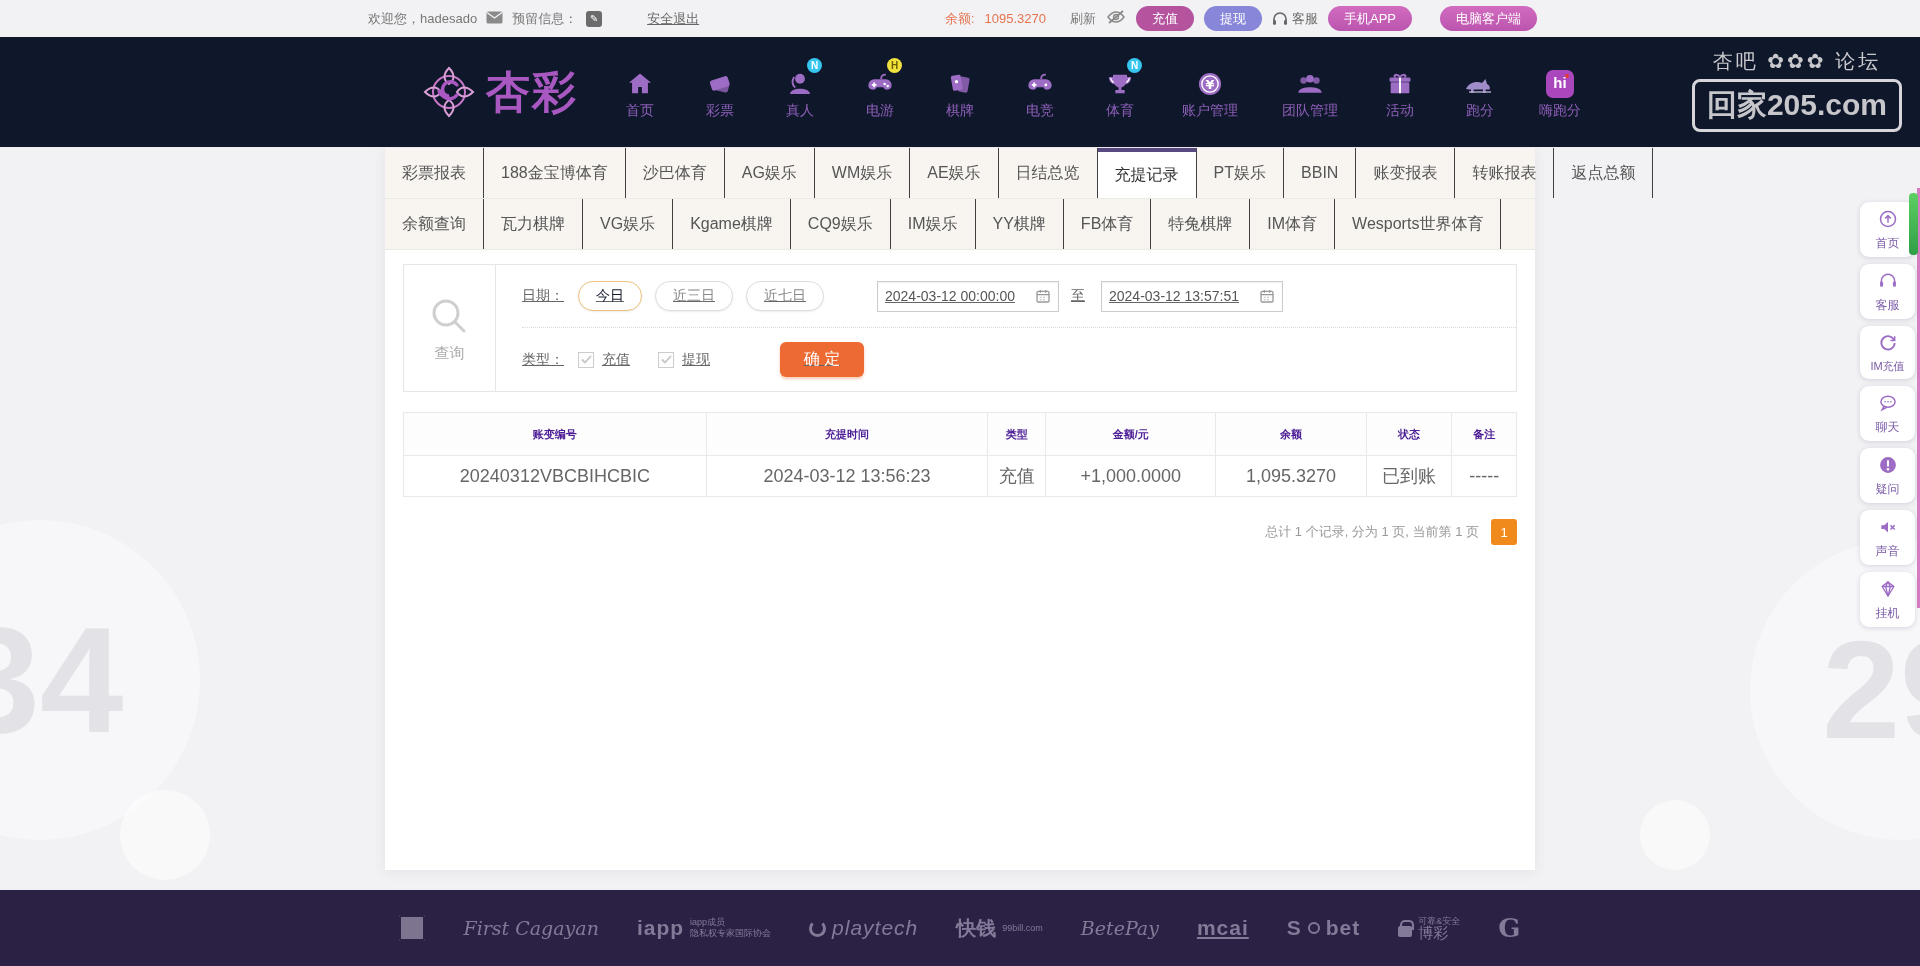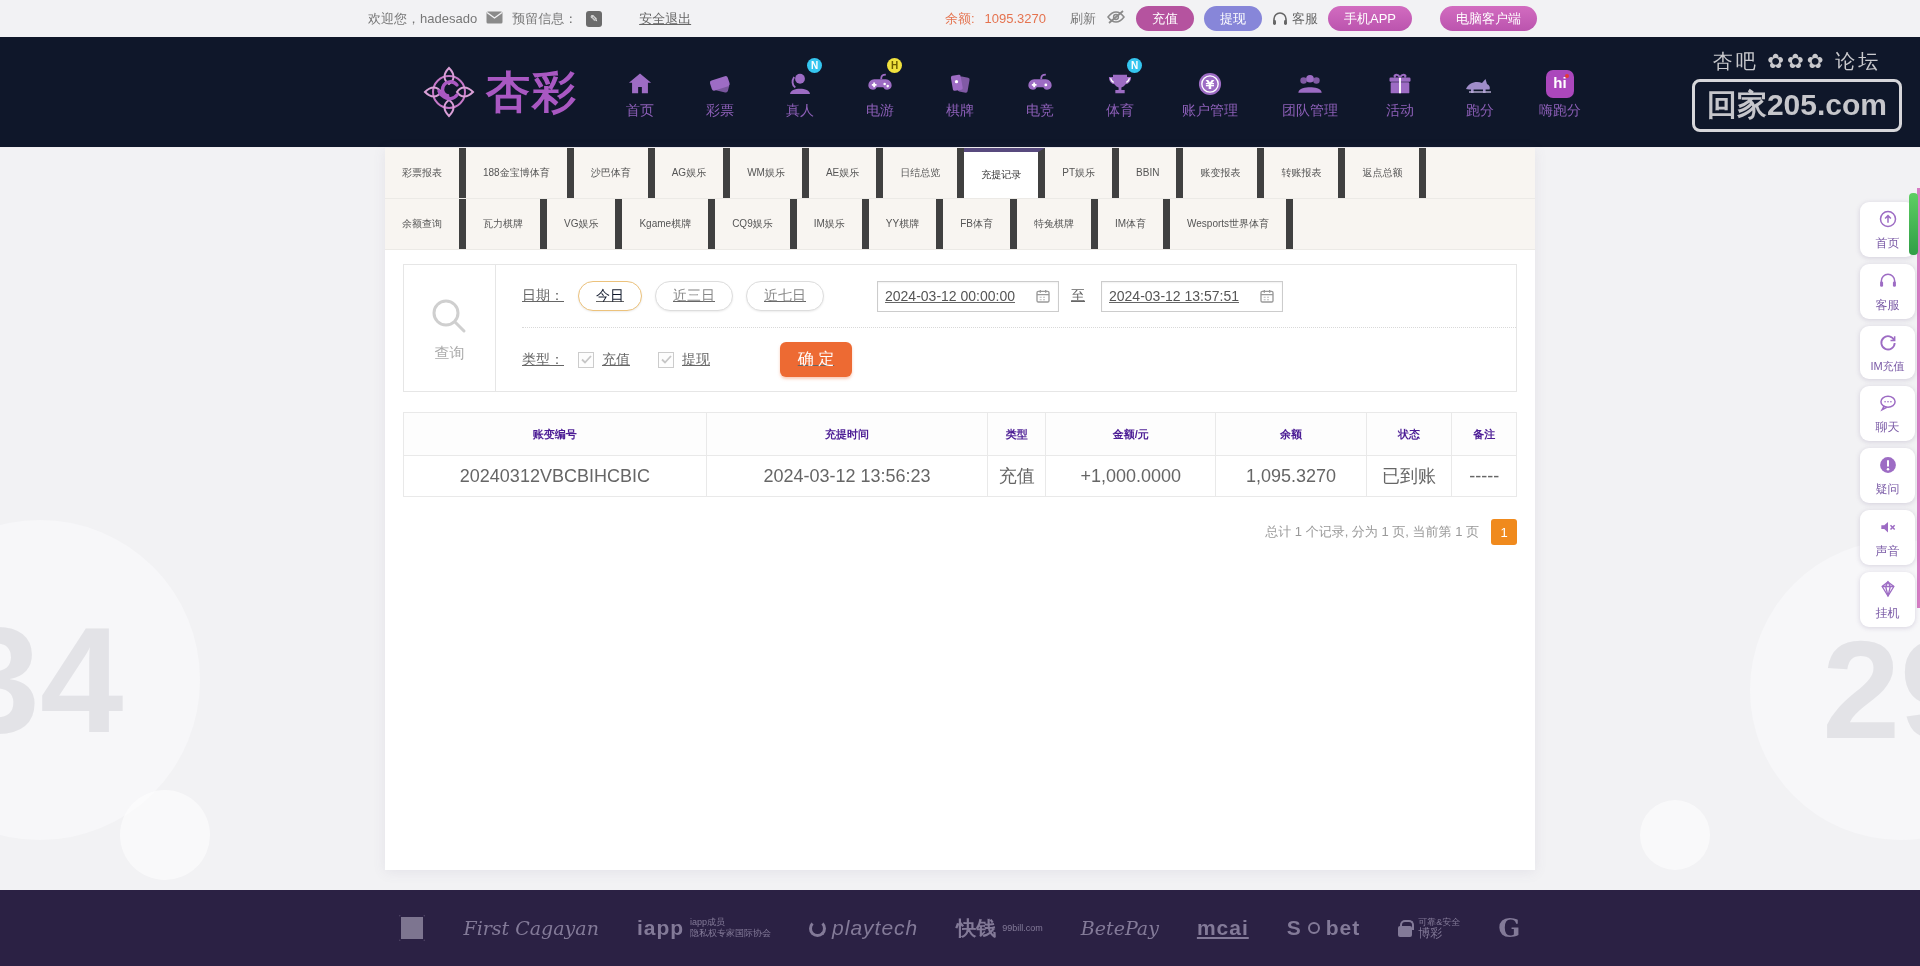--- a/index.html
+++ b/index.html
@@ -60,22 +60,22 @@
   
   #watermark { position:absolute; top:48px; right:18px; z-index:4; text-align:center; color:#c9c9cd; }
   #watermark .wm1 { font-size:20px; letter-spacing:3px; margin-bottom:4px; }
   #watermark .wm2 { font-size:30px; font-weight:bold; border:3px solid #d6d6da; border-radius:8px;
                     padding:3px 12px; color:#c6c6cb; }
 
   
   #panel { position:absolute; left:385px; top:148px; width:1150px; height:722px; z-index:2;
            background:#fff; box-shadow:0 2px 12px rgba(110,95,140,.10); }
   .tab-row { display:flex; background:#f8f5f1; border-bottom:1px solid #eceae6; }
-  .tab { height:50px; line-height:50px; padding:0 17px; font-size:10px; color:#555;
-         border-right:7px solid #404040; cursor:pointer; white-space:nowrap;text-align:center; }
+  .tab { height:50px; line-height:50px; padding:0 17px; font-size:16px; color:#555;
+         border-right:1px solid #404040; cursor:pointer; white-space:nowrap;text-align:center; }
   .tab.active { background:#fff; border-top:4px solid #584a7e; line-height:46px; color:#333; }
 
   
   #query-box { margin:14px 18px 0; border:1px solid #e6e6e6; display:flex; }
   #search-rail { width:92px; border-right:1px solid #e6e6e6; display:flex; flex-direction:column;
                  align-items:center; justify-content:center; gap:4px; color:#b5b5b5; }
   #search-rail .search-label { font-size:15px; color:#aaa; }
   #query-form { flex:1; padding-left:26px;text-decoration:underline; }
   .form-row { display:flex; align-items:center; height:63px; font-size:14px; color:#666; }
   .form-row.first { border-bottom:1px dotted #d9d9d9; }
@@ -85,21 +85,21 @@
                 box-shadow:0 1px 2px rgba(0,0,0,.08); white-space:nowrap; }
   .quick-pill.active { color:#0f172a; border-color:#ecc27c; }
   .date-wrap { display:flex; align-items:center; border:1px solid #ccc; background:#fff;
                height:31px; padding:0 7px; margin-left:4px; box-shadow:inset 0 1px 2px rgba(0,0,0,.06); }
   .date-wrap input { border:none; outline:none; width:150px; font-size:14px; color:#555;
                      font-family:"Liberation Sans","DejaVu Sans",sans-serif; background:transparent; }
   .to-sep { margin:0 12px; }
   .chk-group { display:flex; align-items:center; gap:8px; margin-right:28px; cursor:pointer; }
   .chk-box { width:16px; height:16px; border:1px solid #ccc; background:#fdfdfd; display:flex;
              align-items:center; justify-content:center; }
-  .btn-submit { margin-left:42px; width:72px; height:35px; border:none; border-radius:6px;
+  .btn-submit { margin-left:42px; width:84px; height:35px; border:none; border-radius:6px;
                 background:#ed6a33; color:#fff; font-size:16px; cursor:pointer;
                 box-shadow:0 2px 3px rgba(237,106,51,.35); white-space:nowrap;
                 font-family:"Liberation Sans","DejaVu Sans",sans-serif; }
 
   
   #record-table { width:calc(100% - 36px); margin:20px 18px 0; border-collapse:collapse; table-layout:fixed; }
   #record-table th, #record-table td { border:1px solid #e9e9e9; text-align:center; white-space:nowrap; overflow:hidden; }
   #record-table th { height:43px; font-size:11px; color:#4c1d95; font-weight:bold; background:#fdfdfd; }
   #record-table td { height:41px; font-size:18px; color:#666; }
   .cell-amount { color:#e03a3a; }
@@ -157,21 +157,21 @@
   <div class="grp">
     <span class="nowrap">欢迎您，hadesado</span>
     <span>
       <svg width="17" height="13" viewBox="0 0 17 13">
           <rect x="0.5" y="0.5" width="16" height="12" rx="1.5" fill="#8a8a8a"></rect>
           <path d="M1 1.5l7.5 5.5L16 1.5" stroke="#f2f2f4" stroke-width="1.4" fill="none"></path>
         </svg>
     </span>
     <span class="nowrap">预留信息：</span>
     <span class="pencil-badge">✎</span>
-    <span class="link-logout nowrap" style="margin-left:28px;">安全退出</span>
+    <span class="link-logout nowrap" style="margin-left:36px;">安全退出</span>
   </div>
   <div class="right">
     <span class="balance-label nowrap">余额:</span>
     <span class="balance-value nowrap">1095.3270</span>
     <span class="nowrap" style="margin-left:14px;cursor:pointer;">刷新</span>
     <span>
       <svg width="20" height="14" viewBox="0 0 20 14" fill="none" stroke="#8a8a8a" stroke-width="1.5">
         <path d="M2 7c2.6-3.4 5.3-5 8-5s5.4 1.6 8 5c-2.6 3.4-5.3 5-8 5S4.6 10.4 2 7z"></path>
         <circle cx="10" cy="7" r="2.4"></circle>
           <path d="M3 13L17 1" stroke-width="1.8"></path>
@@ -560,18 +560,18 @@
   <div class="flogo">
     <span class="big" style="text-decoration:underline;">mcai</span>
   </div>
   <div class="flogo">
     <span class="big">S</span>
     <span class="sbet-dot"></span>
     <span class="big">bet</span>
   </div>
   <div class="flogo">
     <div class="lock"></div>
-    <span class="sub"><span>可靠&amp;安全</span><br><span style="font-size:12px;text-align:center;">博彩</span></span>
+    <span class="sub"><span>可靠&amp;安全</span><br><span style="font-size:15px;text-align:center;">博彩</span></span>
   </div>
   <div class="flogo">
     <span class="gmark">G</span>
   </div>
 </div>
 
 </body></html>

